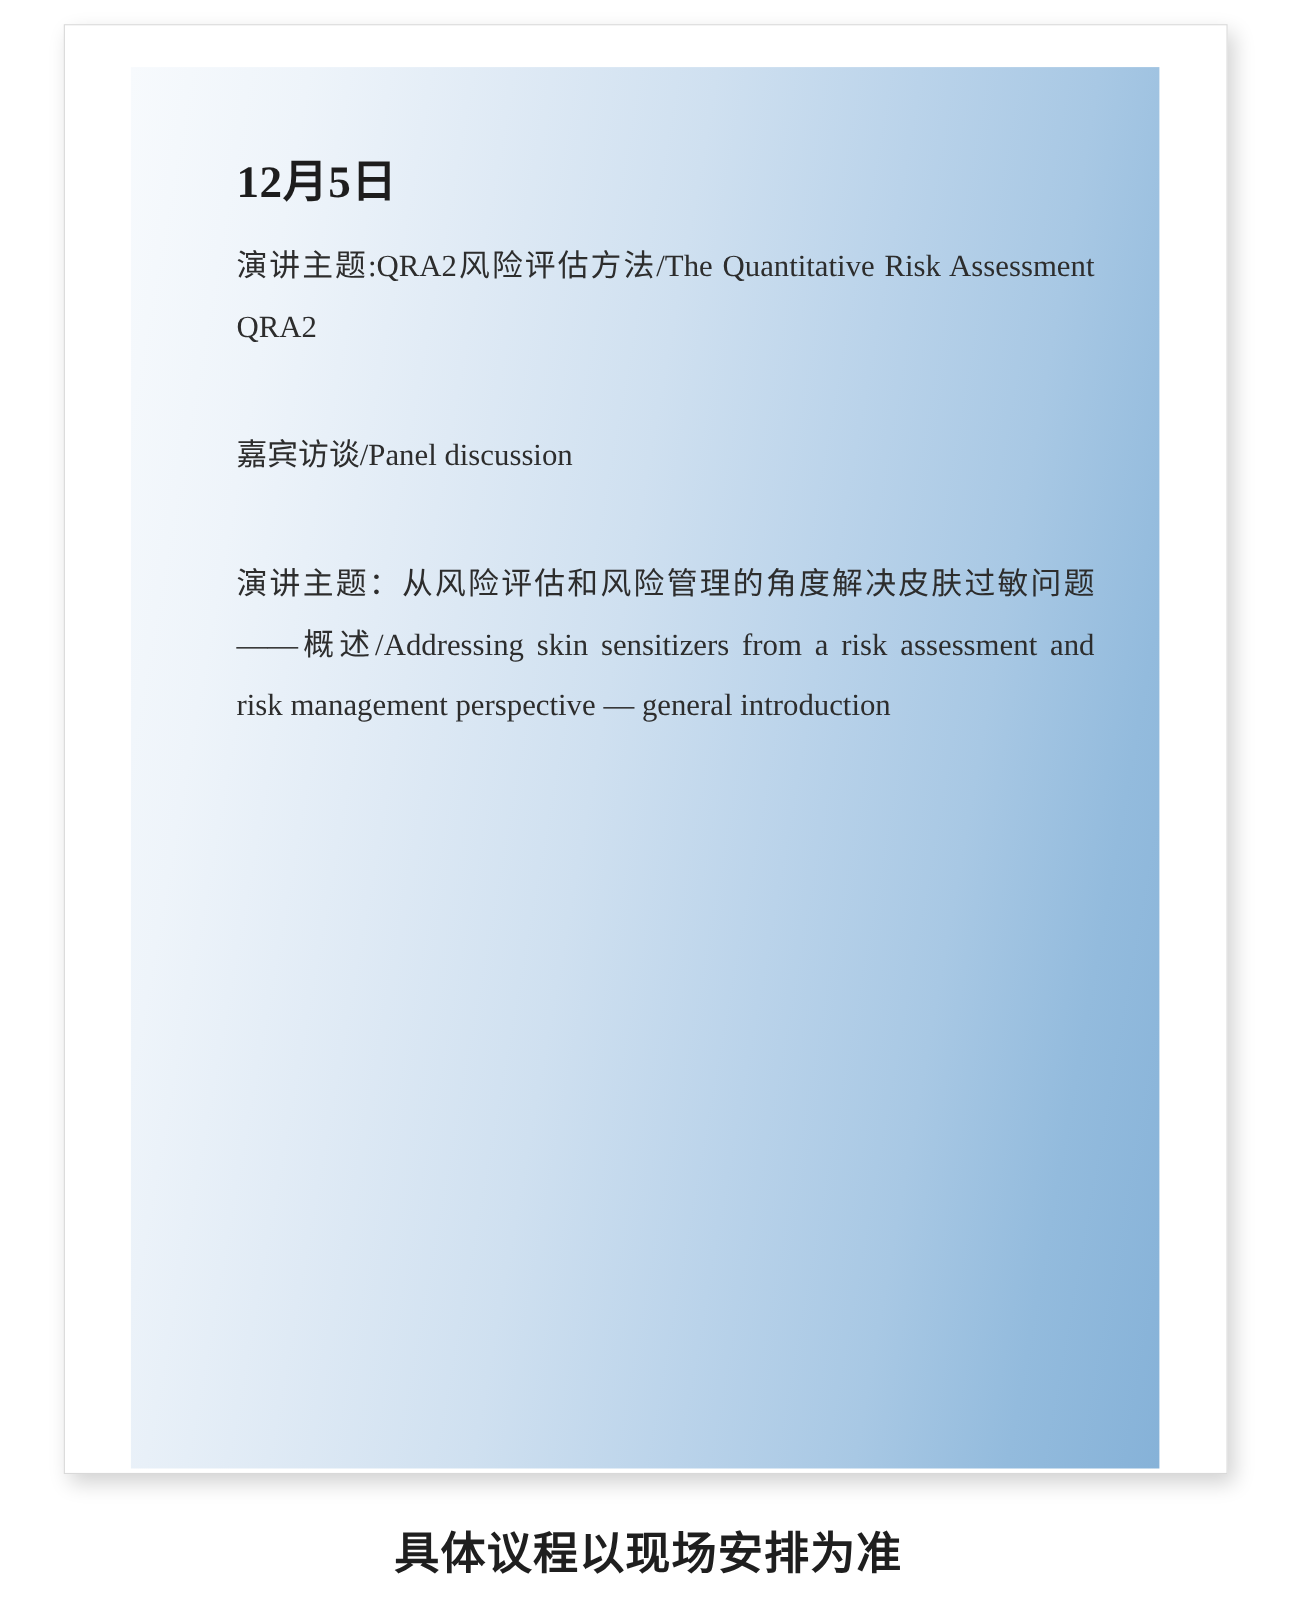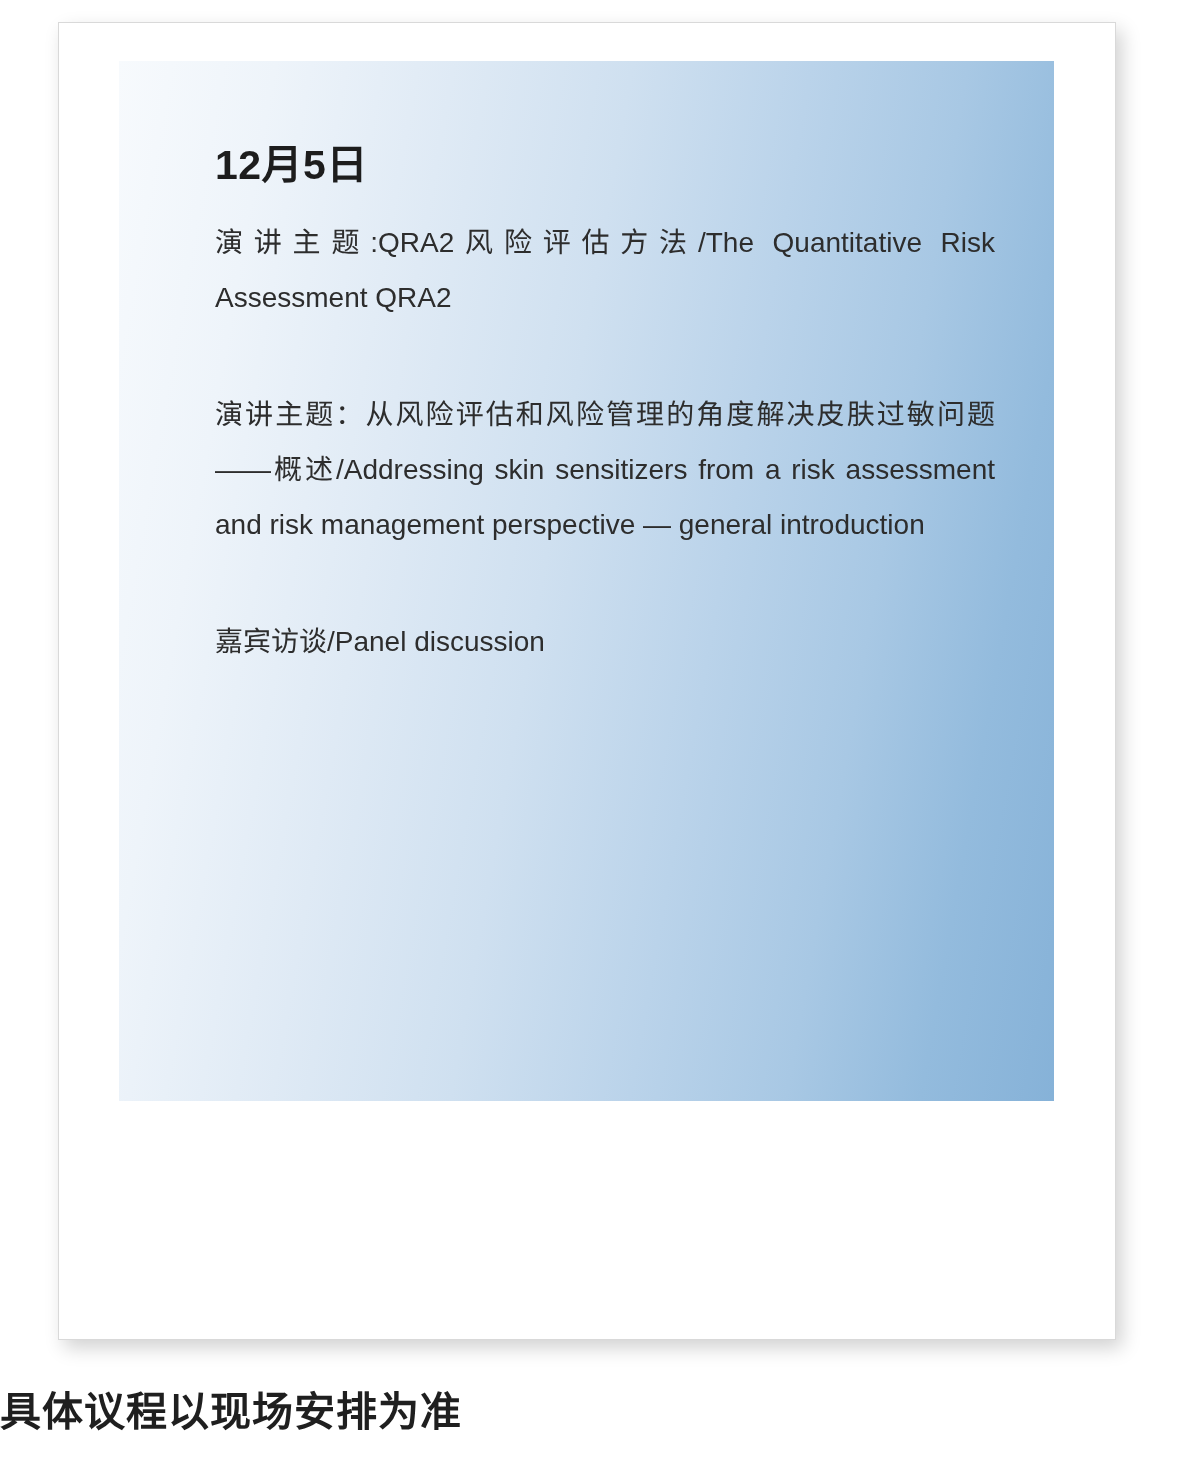--- a/index.html
+++ b/index.html
@@ -34,31 +34,32 @@
     box-shadow: 6px 8px 18px rgba(0,0,0,0.18);
     box-sizing: border-box;
   }
 
   
   .gradient-panel {
     position: absolute;
     left: 60px;
     top: 38px;
     width: 935px;
-    height: 1040px;
+    height: 1274px;
     background: linear-gradient(100deg,
         #f7fafd 0%,
         #eef4fa 14%,
         #dfeaf5 30%,
         #cfe0f0 46%,
         #bad3ea 62%,
         #a8c8e4 76%,
         #93bbdd 88%,
         #86b2d8 100%);
     box-sizing: border-box;
+    font-family: Liberation Serif, serif;
   }
 
   .content {
     position: absolute;
     left: 96px;
     top: 80px;
     width: 780px;
     color: #2a2a2a;
   }
 
@@ -86,21 +87,21 @@
 
   .para.last {
     text-align: left;
   }
 
   .footer-note {
     position: absolute;
     left: 0;
     top: 1378px;
     width: 1179px;
-    text-align: left;
+    text-align: center;
     font-size: 41px;
     font-weight: bold;
     color: #1f1f1f;
     letter-spacing: 1px;
   }
 
   
   .top-strip {
     position: absolute;
     left: 0;
@@ -118,23 +119,23 @@
   <div class="top-strip"></div>
 
   <div class="card-frame">
     <div class="gradient-panel">
       <div class="content">
 
         <div class="date-line">12月5日</div>
 
         <div class="para">演讲主题:QRA2风险评估方法/The Quantitative Risk Assessment QRA2</div>
 
+        <div class="para last">嘉宾访谈/Panel discussion</div>
+
         <div class="para">演讲主题：从风险评估和风险管理的角度解决皮肤过敏问题——概述/Addressing skin sensitizers from a risk assessment and risk management perspective — general introduction</div>
-
-        <div class="para last">嘉宾访谈/Panel discussion</div>
 
       </div>
     </div>
   </div>
 
   <div class="footer-note">具体议程以现场安排为准</div>
 
 </div>
 
 </body></html>

